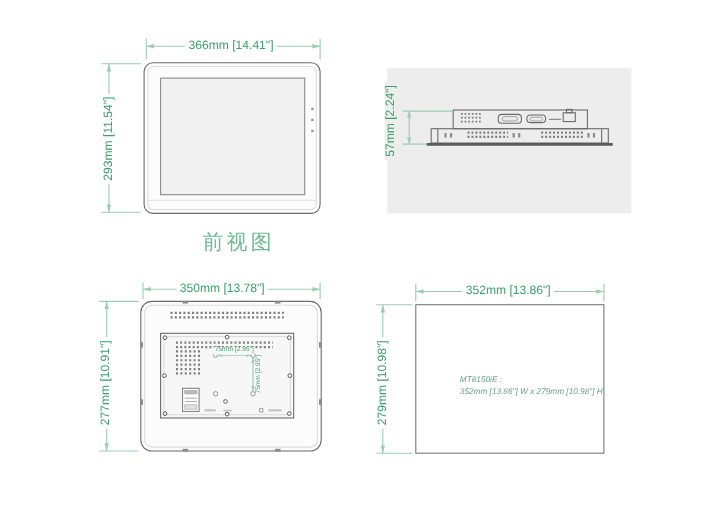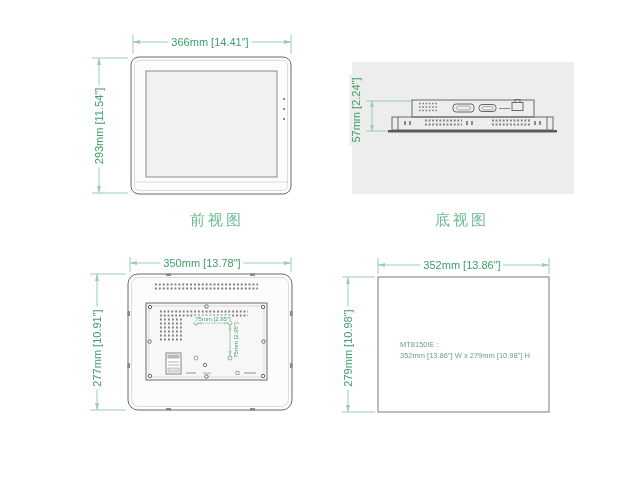--- a/index.html
+++ b/index.html
@@ -21,25 +21,25 @@
   .vent-sm{stroke:#7d7d7d;stroke-width:1.6;fill:none;}
   .mark{fill:#8a8a8a;}
   .screw{stroke:#555;stroke-width:0.9;fill:#fff;}
   .vesa-hole{stroke:#999;stroke-width:0.9;fill:none;}
   .dim{position:absolute;color:var(--dim-text);font-size:11px;line-height:13px;
        background:#fff;padding:0 3px;white-space:nowrap;
        transform:translate(-50%,-50%);}
   .dim.v{transform:translate(-50%,-50%) rotate(-90deg);}
   .dim.on-gray{background:var(--backdrop);}
   .dim.tiny{font-size:6px;line-height:7px;padding:0 1px;background:rgba(249,249,249,.92);}
-  .view-label{position:absolute;color:var(--label);font-size:15px;letter-spacing:3px;
+  .view-label{position:absolute;color:var(--label);font-size:19px;letter-spacing:3px;
        white-space:nowrap;transform:translate(-50%,-50%);
        font-family:"Liberation Serif","DejaVu Serif",serif;}
-  .cutout-note{position:absolute;left:400px;top:339px;color:#6aa287;font-size:7.5px;
-       line-height:11px;white-space:nowrap;}
+  .cutout-note{position:absolute;left:418px;top:339px;color:#6aa287;font-size:7.5px;
+       line-height:11px;white-space:nowrap;font-style:italic;}
 </style>
 </head>
 <body>
 
 <div id="canvas">
 
   <svg class="drawing" style="left:80px;top:25px" width="230" height="185" viewBox="0 0 230 185">
 
     <g>
       <line class="dimln" x1="53" y1="17" x2="211" y2="17"></line>
@@ -115,21 +115,20 @@
       <rect class="mark" x="194" y="66" width="2" height="4"></rect>
         <rect class="mark" x="199" y="66" width="2" height="4"></rect>
       <line class="vent" x1="85" y1="65.5" x2="122" y2="65.5" stroke-dasharray="1.8 1.8"></line>
       <line class="vent" x1="85" y1="69.5" x2="122" y2="69.5" stroke-dasharray="1.8 1.8"></line>
       <line class="vent" x1="152" y1="65.5" x2="190" y2="65.5" stroke-dasharray="1.8 1.8"></line>
       <line class="vent" x1="152" y1="69.5" x2="190" y2="69.5" stroke-dasharray="1.8 1.8"></line>
       <rect x="48" y="75" width="169" height="2.5" fill="#5a5a5a"></rect>
     </g>
   </svg>
   <div class="dim v on-gray" style="left:356px;top:110px">57mm [2.24"]</div>
-  <div class="view-label" style="left:462px;top:220px">底视图</div>
 
   <svg class="drawing" style="left:78px;top:248px" width="230" height="185" viewBox="0 0 230 185">
 
     <g>
       <line class="dimln" x1="52" y1="15" x2="213" y2="15"></line>
       <polygon class="dimarrow" points="52,15 59,13 59,17"></polygon>
       <polygon class="dimarrow" points="213,15 206,13 206,17"></polygon>
       <line class="dimln" x1="52" y1="9" x2="52" y2="24"></line>
       <line class="dimln" x1="213" y1="9" x2="213" y2="24"></line>
     </g>

